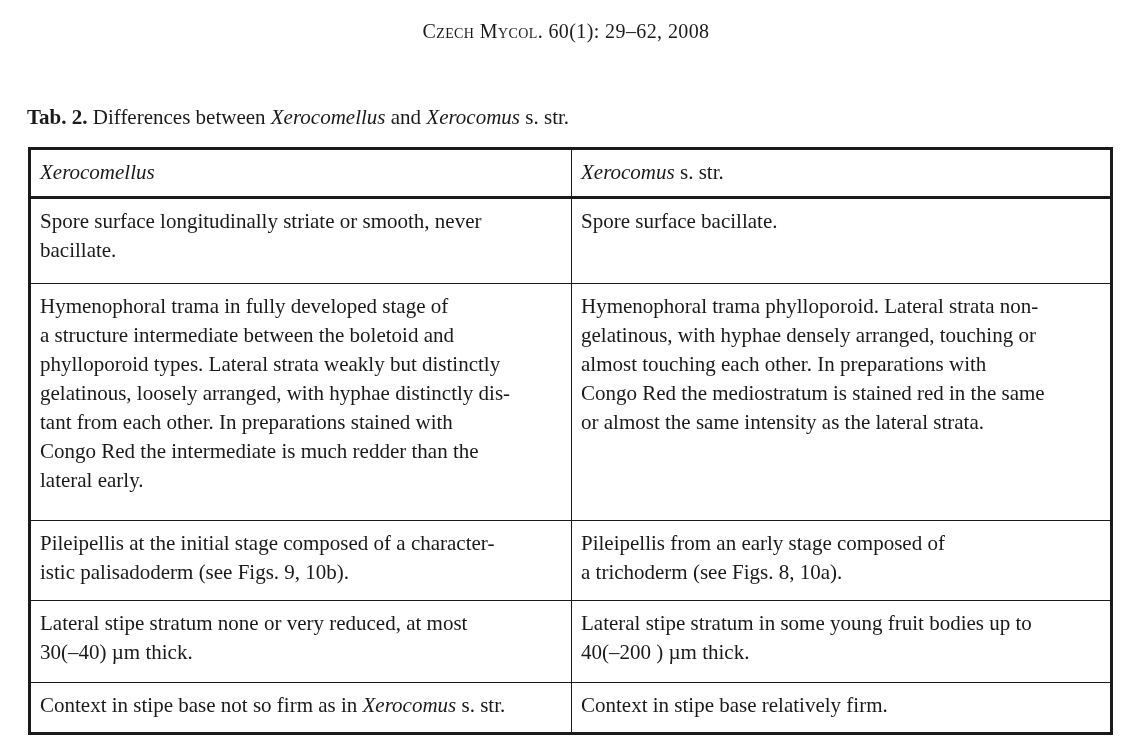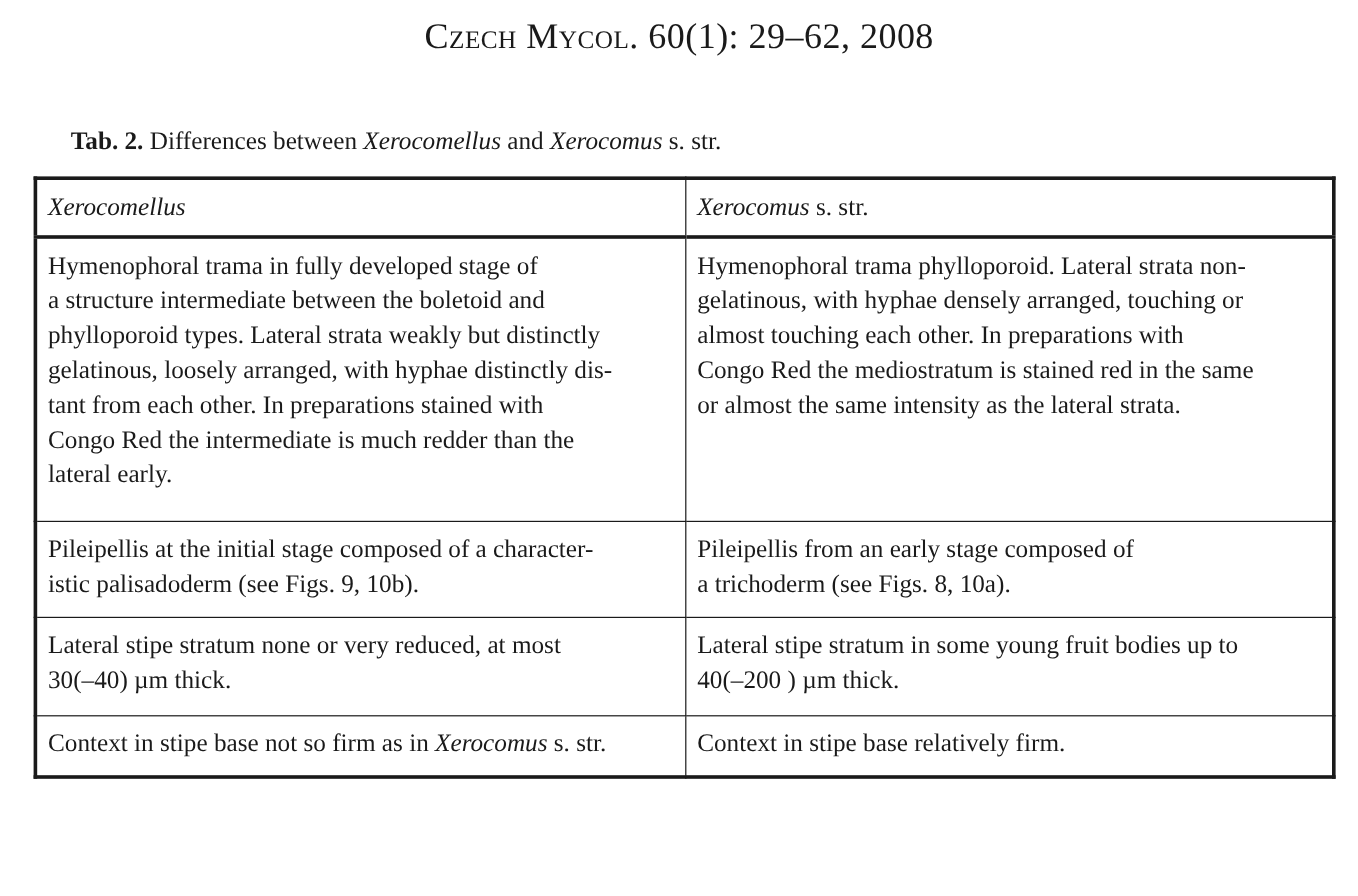--- a/index.html
+++ b/index.html
@@ -7,28 +7,28 @@
     width: 1132px; height: 747px;
     background: #ffffff;
     color: #1a1a1a;
     font-family: "Liberation Serif", "DejaVu Serif", serif;
     overflow: hidden;
   }
   .page { position: relative; width: 1132px; height: 747px; background: #fff; }
   .journal-header {
     padding-top: 16px;
     text-align: center;
-    font-size: 30px;
+    font-size: 20px;
     letter-spacing: 0.4px;
     line-height: 30px;
     white-space: nowrap;
   }
   .sc { font-variant: small-caps; }
   .it { font-style: italic; text-align: right; }
-  .bd { font-weight: bold; margin-left: 32px; }
+  .bd { font-weight: bold; }
   .caption {
     margin: 56px 20px 0 27px;
     font-size: 21px;
     line-height: 30px;
   }
   table.cmp {
     border-collapse: collapse;
     table-layout: fixed;
     margin: 15px 0 0 28px;
     width: 1085px;
@@ -61,20 +61,29 @@
   <div class="caption"><span class="bd">Tab. 2.</span><span> Differences between </span><span class="it">Xerocomellus</span><span> and </span><span class="it">Xerocomus</span><span> s. str.</span></div>
 
   <table class="cmp">
     <tbody>
       <tr class="r0">
         <td class="c1">
             <div class="line"><span class="it">Xerocomellus</span></div>
           </td>
         <td class="c2">
             <div class="line"><span class="it">Xerocomus</span><span> s. str.</span></div>
+          </td>
+      </tr>
+      <tr class="r1">
+        <td class="c1">
+            <div class="line"><span>Spore surface longitudinally striate or smooth, never</span></div>
+            <div class="line"><span>bacillate.</span></div>
+          </td>
+        <td class="c2">
+            <div class="line"><span>Spore surface bacillate.</span></div>
           </td>
       </tr>
       <tr class="r2">
         <td class="c1">
             <div class="line"><span>Hymenophoral trama in fully developed stage of</span></div>
             <div class="line"><span>a structure intermediate between the boletoid and</span></div>
             <div class="line"><span>phylloporoid types. Lateral strata weakly but distinctly</span></div>
             <div class="line"><span>gelatinous, loosely arranged, with hyphae distinctly dis-</span></div>
             <div class="line"><span>tant from each other. In preparations stained with</span></div>
             <div class="line"><span>Congo Red the intermediate is much redder than the</span></div>

